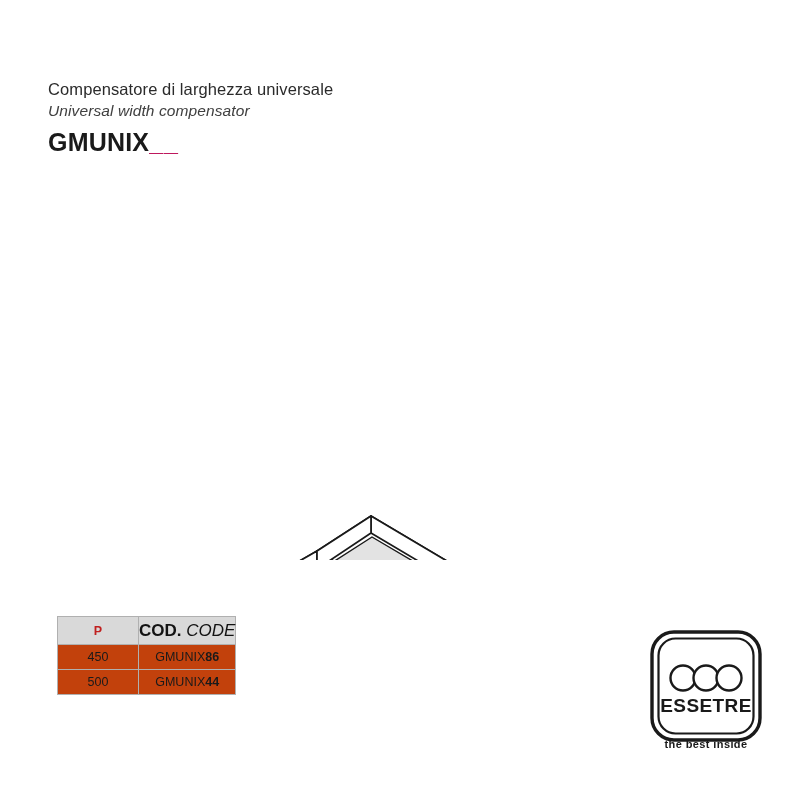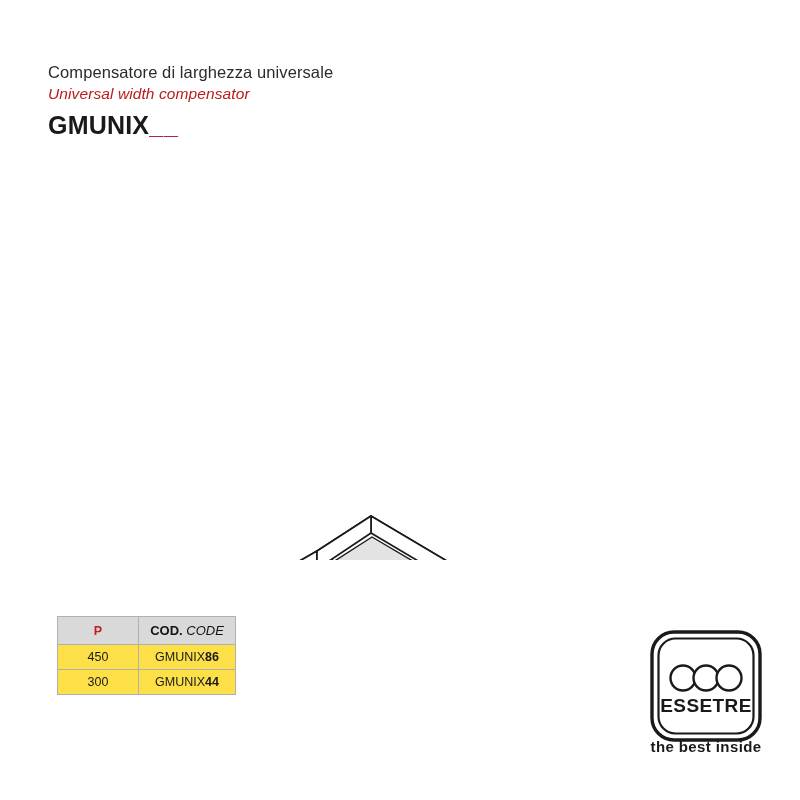--- a/index.html
+++ b/index.html
@@ -13,36 +13,36 @@
     position: relative;
     font-family: "Liberation Sans", sans-serif;
     color: #1a1a1a;
     overflow: hidden;
   }
 
   
   #header {
     position: absolute;
     left: 48px;
-    top: 61px;
+    top: 78px;
     width: 480px;
   }
   #title-it {
     font-size: 16.5px;
     font-weight: 400;
     color: #2b2b2b;
     letter-spacing: 0.1px;
     line-height: 22px;
     white-space: nowrap;
   }
   #title-en {
     font-size: 15.5px;
     font-style: italic;
     font-weight: 400;
-    color: #b91c1c;
+    color: #404040;
     letter-spacing: 0.1px;
     line-height: 21px;
     white-space: nowrap;
   }
   #model-code {
     margin-top: 7px;
     font-size: 25px;
     font-weight: 700;
     color: #1a1a1a;
     letter-spacing: 0.2px;
@@ -84,28 +84,28 @@
     font-weight: 700;
   }
   #spec-table thead th.col-p {
     width: 80px;
     color: #c0201f;
     font-size: 12.5px;
   }
   #spec-table thead th.col-code {
     width: 96px;
     color: #121212;
-    font-size: 13px;
+    font-size: 17px;
     white-space: nowrap;
   }
   #spec-table thead th.col-code .cod-it { font-weight: 700; font-style: normal; }
   #spec-table thead th.col-code .cod-en { font-weight: 400; font-style: italic; }
   #spec-table tbody td {
     height: 24px;
-    background: #fde047;
+    background: #c2410c;
     font-weight: 400;
     color: #1a1a1a;
     font-size: 12.5px;
   }
   #spec-table tbody td.code-cell { font-size: 12.5px; }
   #spec-table tbody td.code-cell b { font-weight: 700; }
 
   
   #logo {
     position: absolute;
@@ -113,21 +113,21 @@
     top: 628px;
     width: 116px;
     height: 126px;
   }
   #logo-tagline {
     position: absolute;
     left: 648px;
     top: 738px;
     width: 116px;
     text-align: center;
-    font-size: 15px;
+    font-size: 11px;
     font-weight: 700;
     letter-spacing: 0.4px;
     color: #1a1a1a;
     white-space: nowrap;
   }
 </style>
 </head>
 <body>
 
 <div id="header">
@@ -326,21 +326,21 @@
         <span class="cod-en">CODE</span>
       </th>
     </tr>
   </thead>
   <tbody>
     <tr>
       <td>450</td>
       <td class="code-cell"><span>GMUNIX</span><b>86</b></td>
     </tr>
     <tr>
-      <td>300</td>
+      <td>500</td>
       <td class="code-cell"><span>GMUNIX</span><b>44</b></td>
     </tr>
   </tbody>
 </table>
 
 <svg id="logo" viewBox="0 0 116 126">
   <rect x="4" y="4" width="108" height="108" rx="22" ry="22" fill="#ffffff" stroke="#1a1a1a" stroke-width="3.4"></rect>
   <rect x="10.5" y="10.5" width="95" height="95" rx="17" ry="17" fill="#ffffff" stroke="#1a1a1a" stroke-width="2.2"></rect>
   <circle cx="35" cy="50" r="12.5" fill="#ffffff" stroke="#1a1a1a" stroke-width="2.4"></circle>
   <circle cx="58" cy="50" r="12.5" fill="#ffffff" stroke="#1a1a1a" stroke-width="2.4"></circle>

